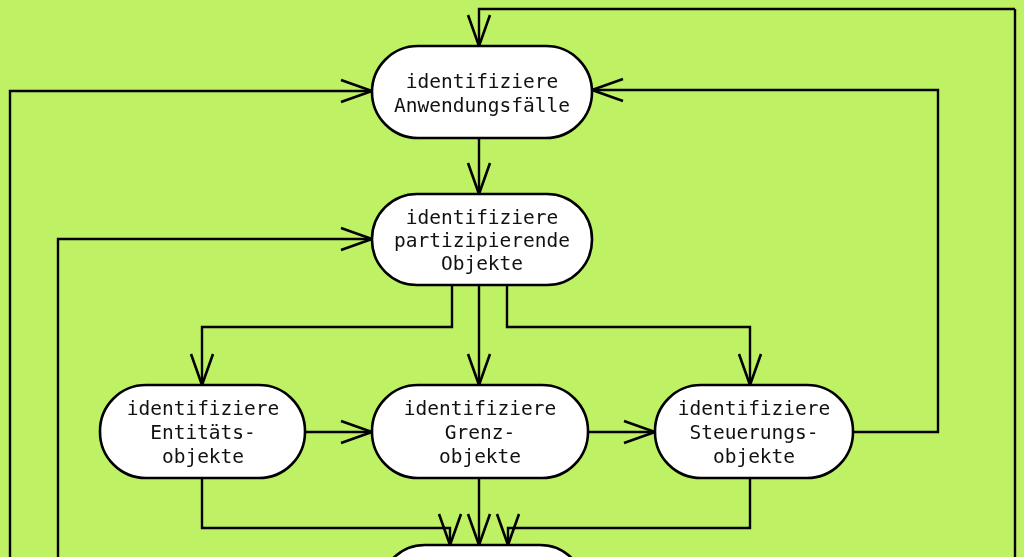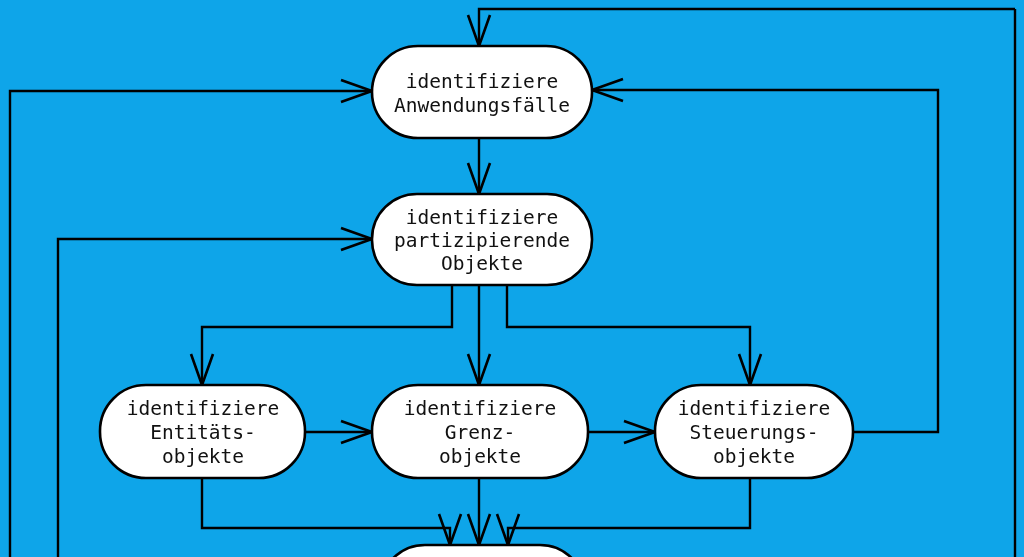--- a/index.html
+++ b/index.html
@@ -10,21 +10,21 @@
   body {
     width: 1024px;
     height: 557px;
     overflow: hidden;
     font-family: "DejaVu Sans Mono", "Liberation Mono", monospace;
   }
   #diagram-root {
     position: relative;
     width: 1024px;
     height: 557px;
-    background: #0ea5e9;
+    background: #bef264;
   }
   svg.flow {
     display: block;
     width: 1024px;
     height: 557px;
   }
   .node-shape {
     fill: #ffffff;
     stroke: #000000;
     stroke-width: 2.6;

